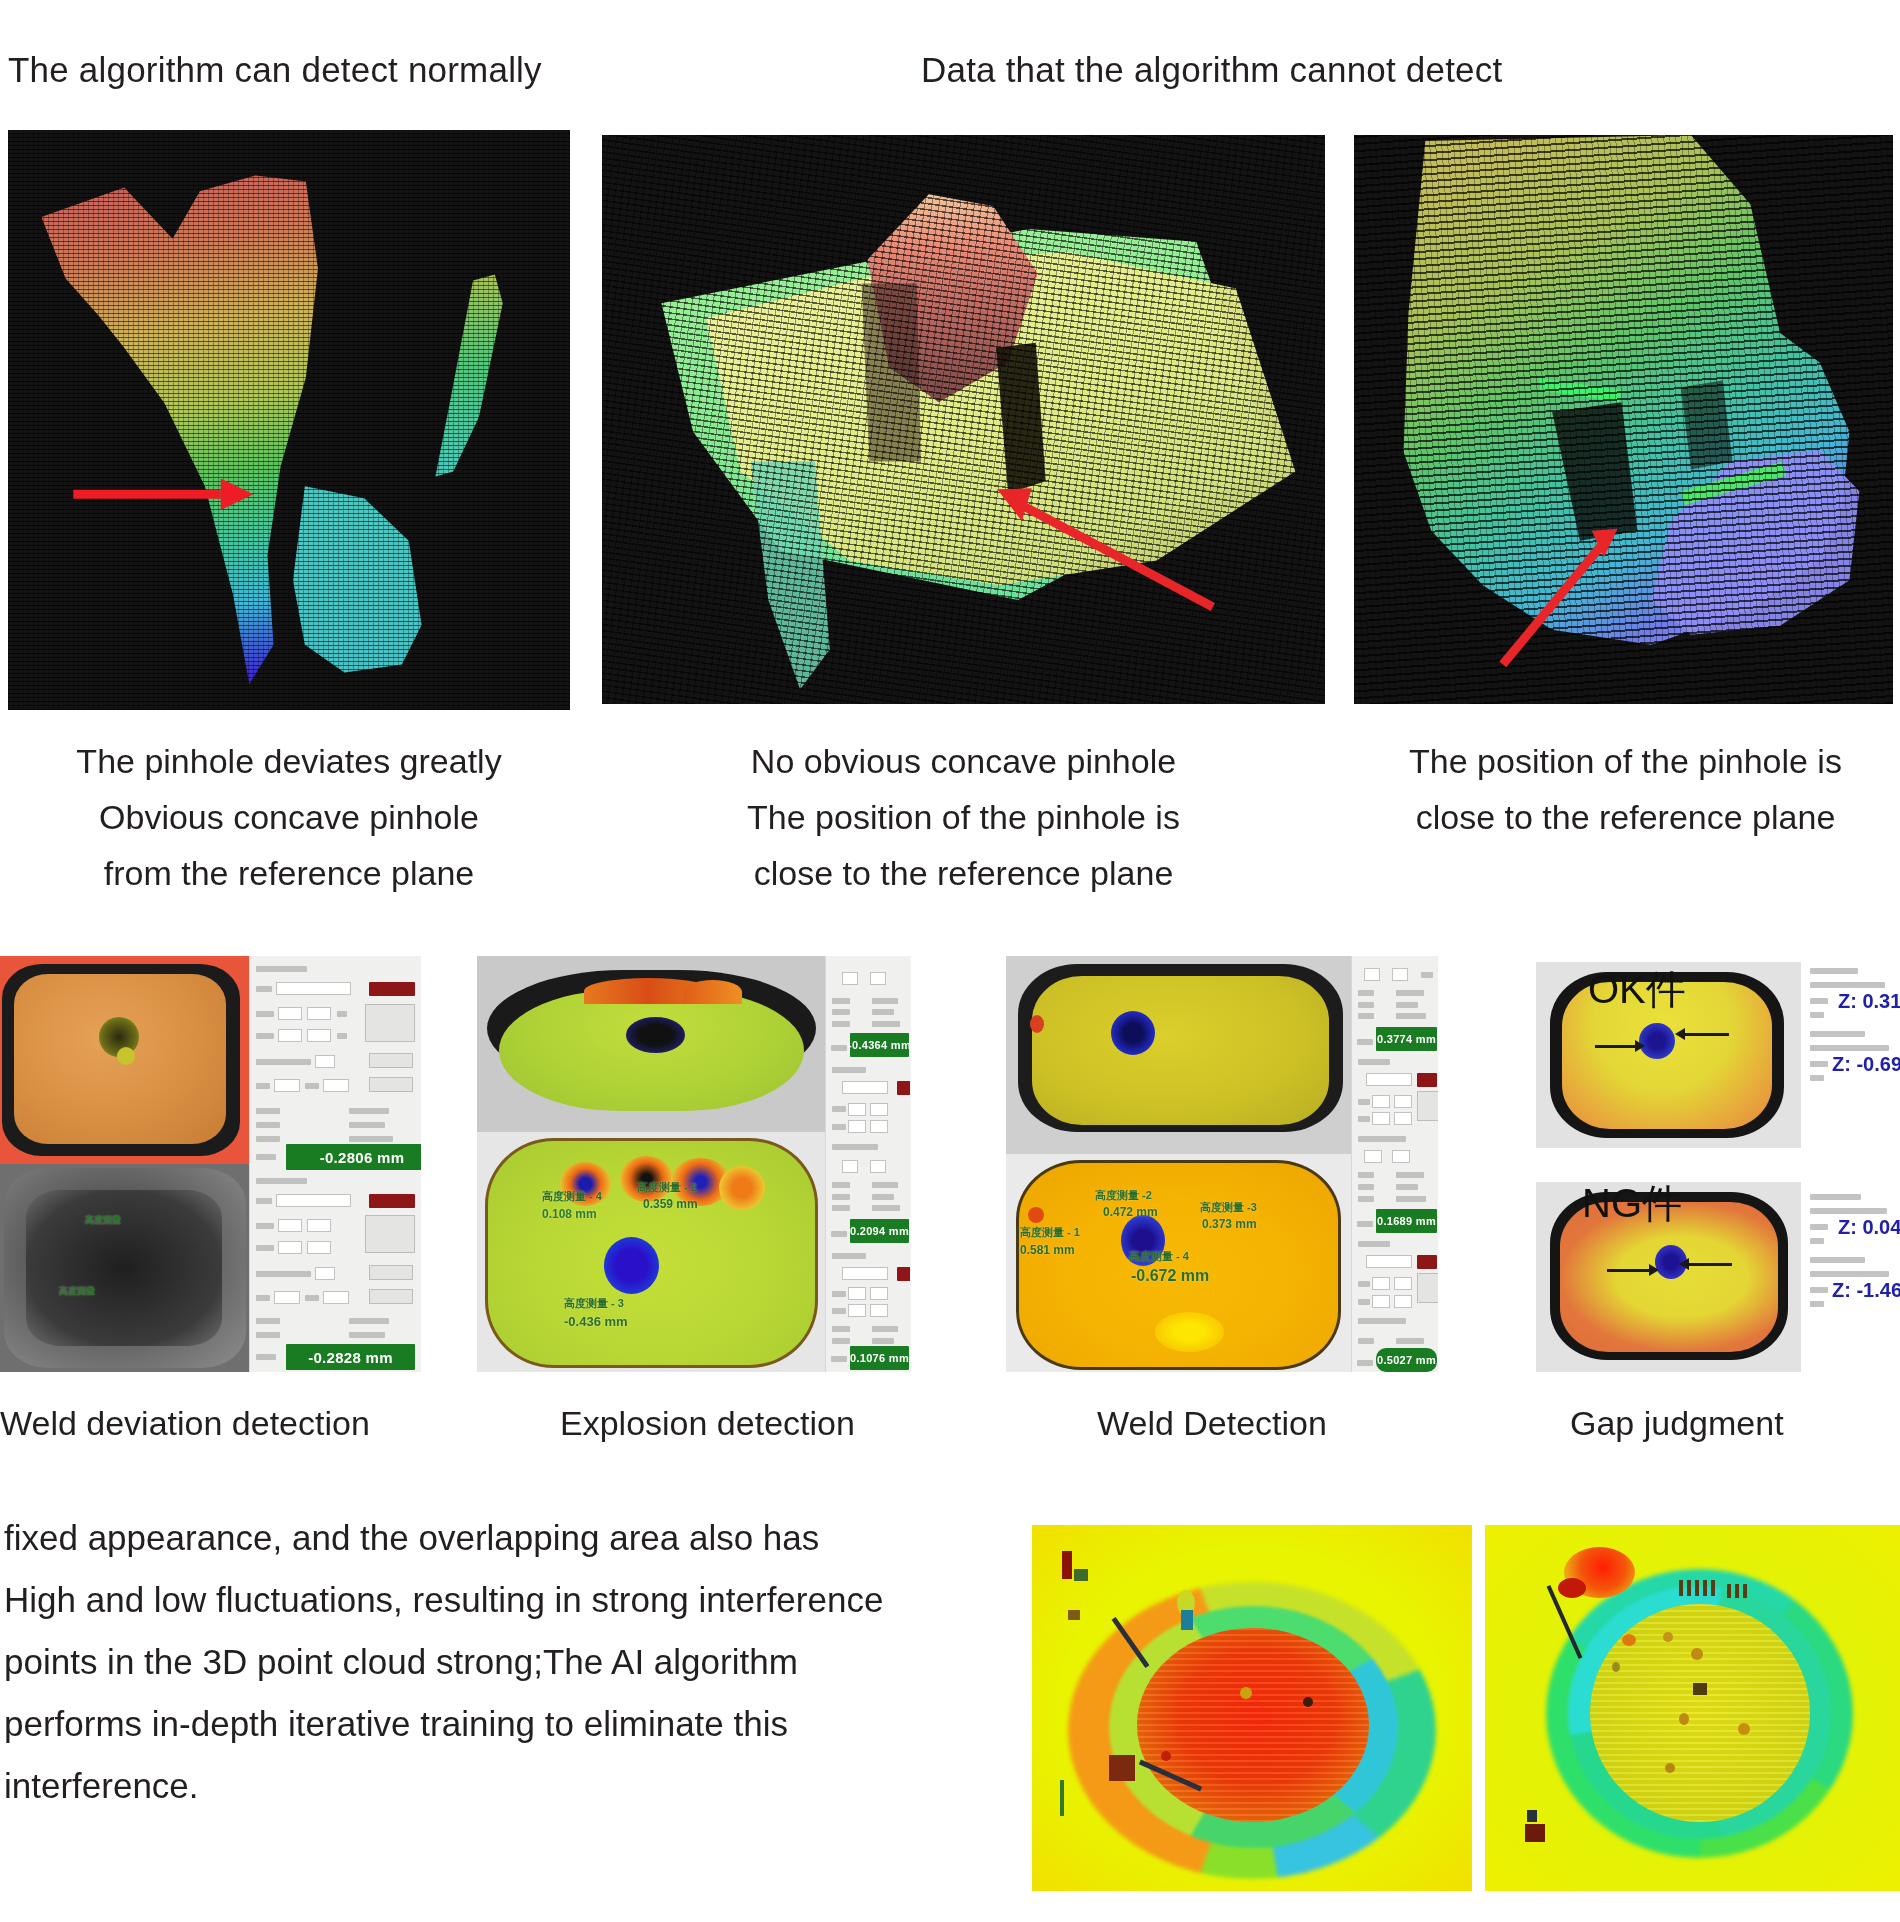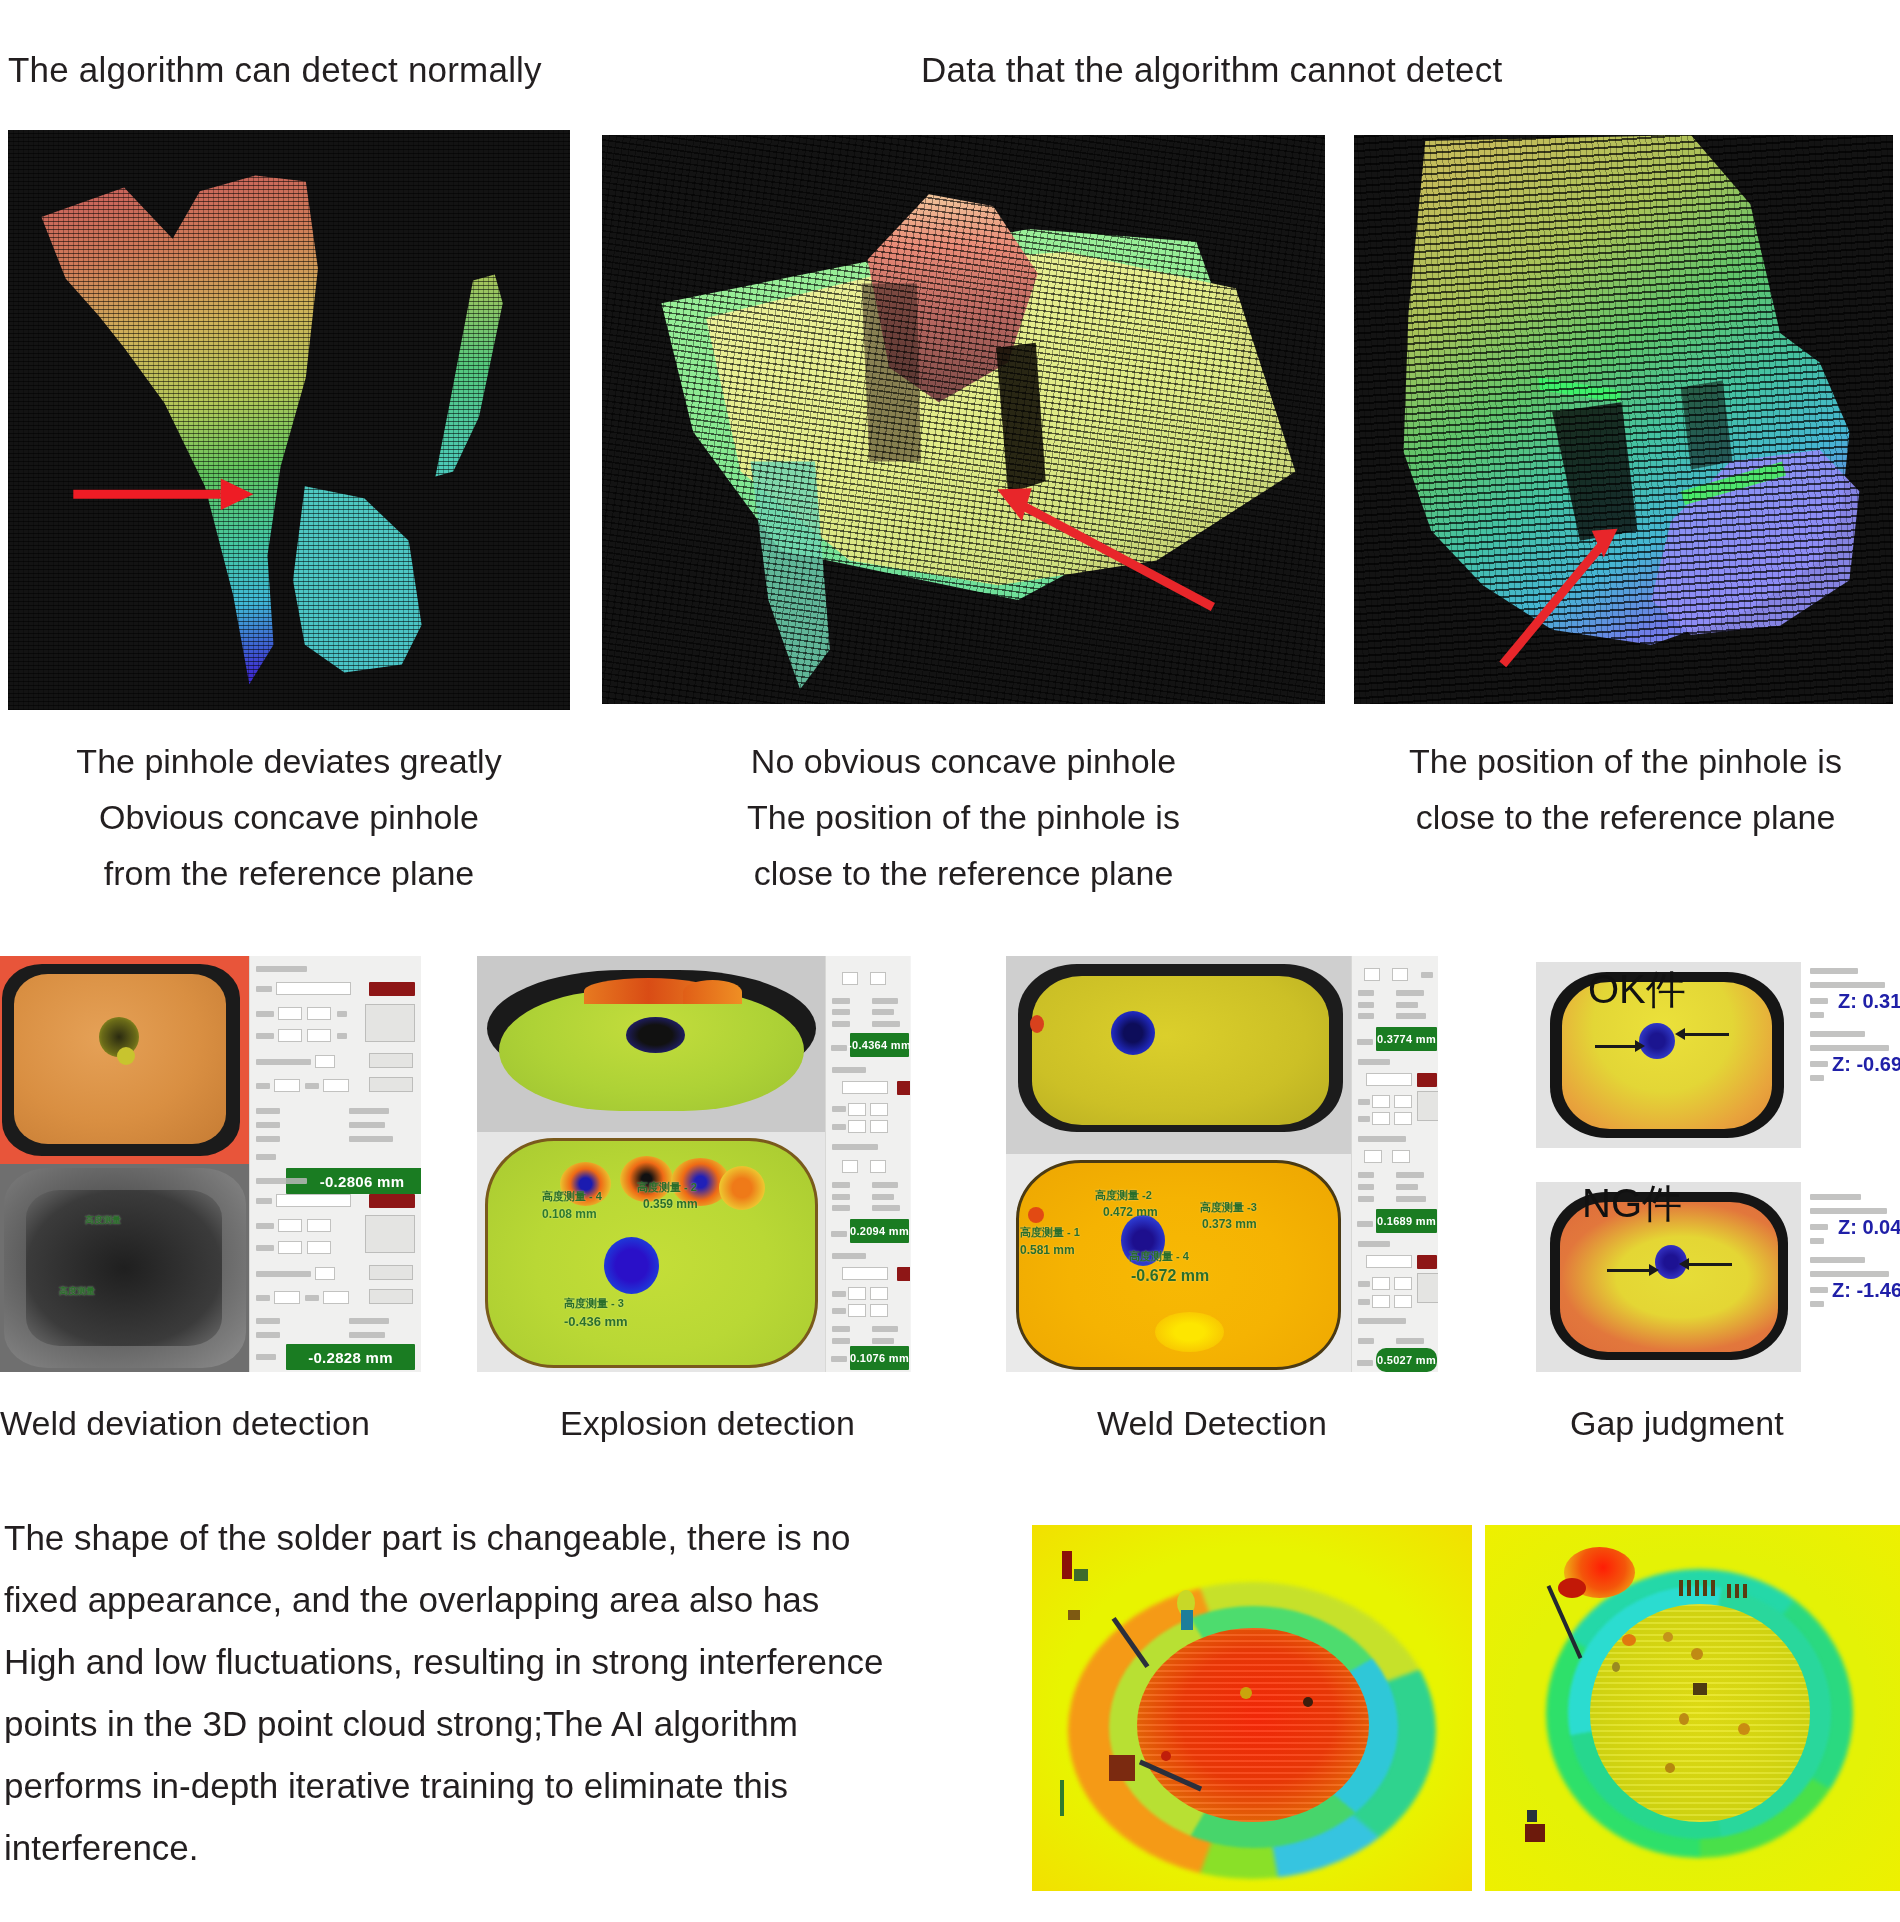--- a/index.html
+++ b/index.html
@@ -343,21 +343,21 @@
       <div class="btnbox" style="left:119px; top:121px; width:44px;"></div>
 
       <div class="grayline" style="left:6px; top:152px; width:24px;"></div>
       <div class="grayline" style="left:99px; top:152px; width:40px;"></div>
       <div class="grayline" style="left:6px; top:166px; width:24px;"></div>
       <div class="grayline" style="left:99px; top:166px; width:36px;"></div>
       <div class="grayline" style="left:6px; top:180px; width:24px;"></div>
       <div class="grayline" style="left:99px; top:180px; width:44px;"></div>
 
       <div class="grayline" style="left:6px; top:198px; width:20px;"></div>
-      <div class="greenbar" style="left:36px; top:188px; width:152px; height:26px; font-size:15px;margin-top:24px;">-0.2806 mm</div>
+      <div class="greenbar" style="left:36px; top:188px; width:152px; height:26px; font-size:15px;">-0.2806 mm</div>
 
       <div class="grayline" style="left:6px; top:222px; width:51px;"></div>
       <div class="grayline" style="left:6px; top:242px; width:16px;"></div>
       <div class="fieldbox" style="left:26px; top:238px; width:75px;"></div>
       <div class="redbtn" style="left:119px; top:238px; width:46px;"></div>
 
       <div class="grayline" style="left:6px; top:267px; width:18px;"></div>
       <div class="fieldbox" style="left:28px; top:263px; width:24px;"></div>
       <div class="fieldbox" style="left:57px; top:263px; width:24px;"></div>
       <div class="btnbox" style="left:115px; top:259px; width:50px; height:38px;"></div>
@@ -626,21 +626,20 @@
       <div class="zval" style="left:22px; top:26px; font-size:20px;">Z: -1.466</div>
     </div>
   </div>
 
   <div class="lbl2" style="left:0px; top:1404px;">Weld deviation detection</div>
   <div class="lbl2" style="left:560px; top:1404px;">Explosion detection</div>
   <div class="lbl2" style="left:1097px; top:1404px;">Weld Detection</div>
   <div class="lbl2" style="left:1570px; top:1404px;">Gap judgment</div>
 
   <div class="para" style="left:4px; top:1507px;">
-    <span>The shape of the solder part is changeable, there is no</span>
     <span>fixed appearance, and the overlapping area also has</span>
     <span>High and low fluctuations, resulting in strong interference</span>
     <span>points in the 3D point cloud strong;The AI algorithm</span>
     <span>performs in-depth iterative training to eliminate this</span>
     <span>interference.</span>
   </div>
 
   <div class="hm" style="left:1032px; top:1525px; width:440px; height:366px;">
     <div style="position:absolute;inset:0;background:
         radial-gradient(ellipse at 50% 50%, #e8f400 62%, #f2e000 100%);"></div>

